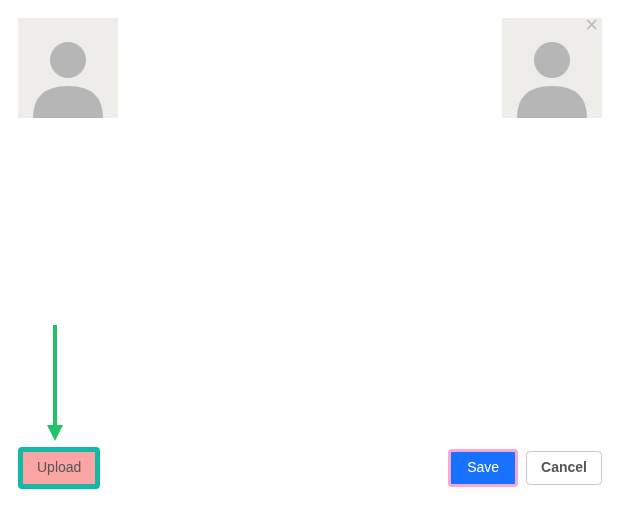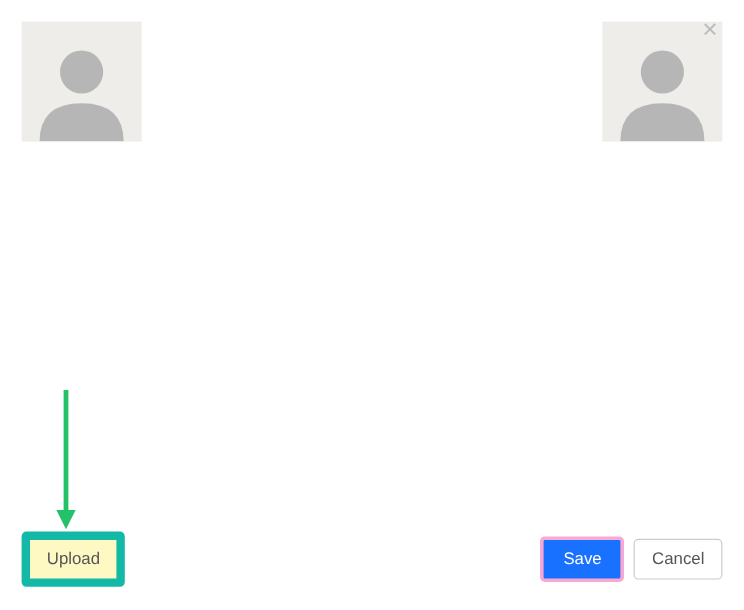--- a/index.html
+++ b/index.html
@@ -86,36 +86,37 @@
     }
     .btn {
       font-size: 14px;
       padding: 6px 14px;
       border-radius: 4px;
       cursor: pointer;
       line-height: 1.4;
       font-family: inherit;
     }
     .btn-upload {
-      background: #fef9c3;
-      border: 7px solid #14b8a6;
+      background: #fca5a5;
+      border: 5px solid #14b8a6;
       color: #555;
     }
     .btn-save {
       background: #1971ff;
       border: 3px solid #f9a8d4;
       color: #fff;
       margin-left: auto;
       margin-right: 8px;
       padding: 6px 16px;
     }
     .btn-cancel {
       background: #fff;
       border: 1px solid #ccc;
       color: #555;
+      font-weight: bold;
     }
   </style>
 </head>
 <body>
 
 <div class="modal">
 
   <div class="close-icon">×</div>
 
 

